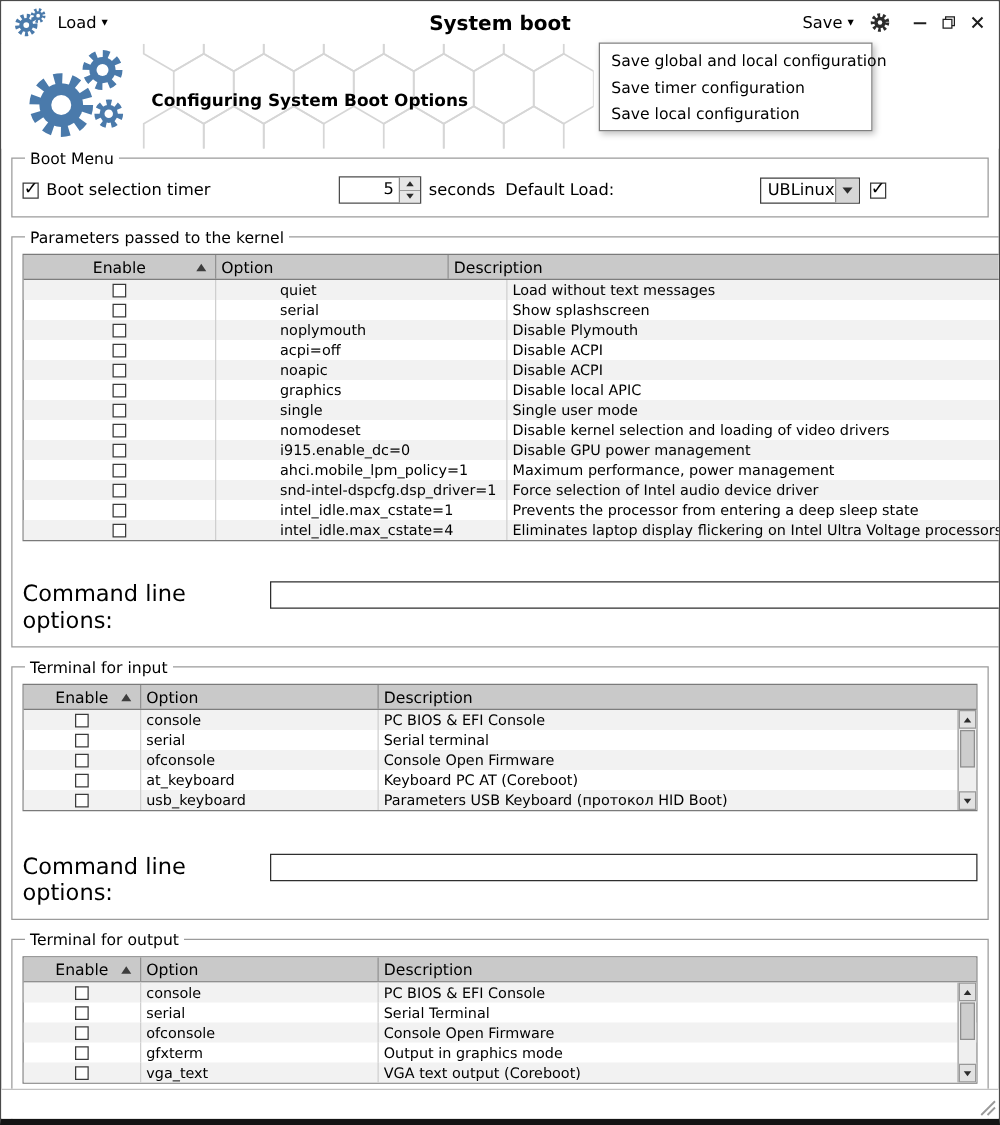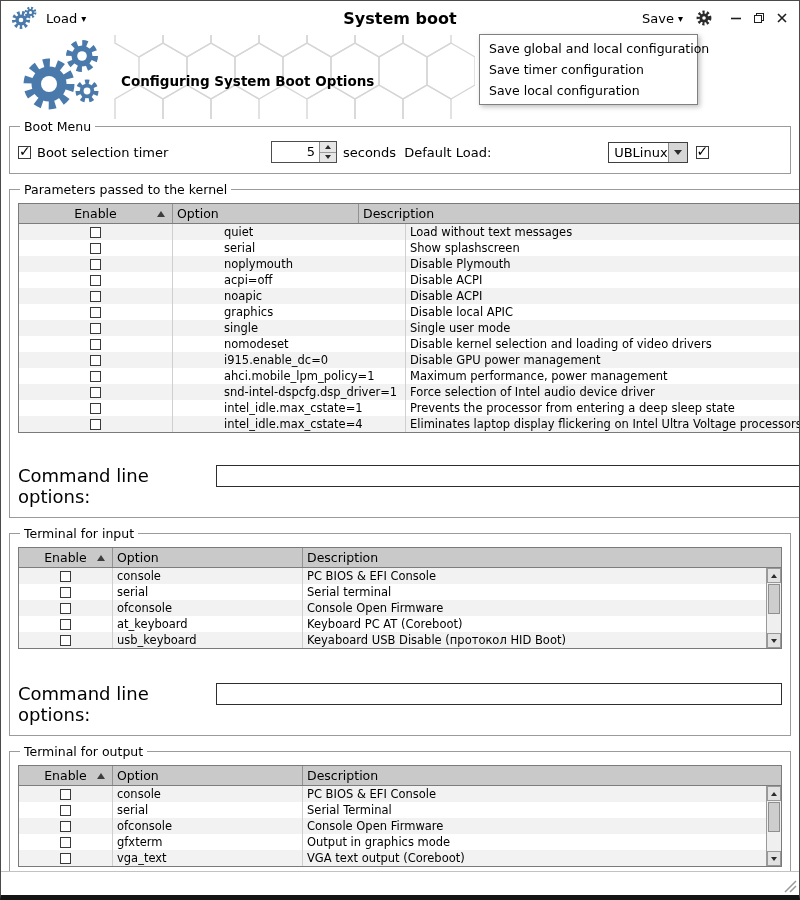--- a/index.html
+++ b/index.html
@@ -407,21 +407,21 @@
               <span class="cb sm"></span>
             </div>
             <div class="td td-opt">at_keyboard</div>
             <div class="td td-desc">Keyboard PC AT (Coreboot)</div>
           </div>
           <div class="trow alt">
             <div class="td td-en">
               <span class="cb sm"></span>
             </div>
             <div class="td td-opt">usb_keyboard</div>
-            <div class="td td-desc">Keyaboard USB Disable (протокол HID Boot)</div>
+            <div class="td td-desc">Parameters USB Keyboard (протокол HID Boot)</div>
           </div>
         </div>
       <div class="vscroll">
         <div class="sb-btn up">
             <span class="arr-up tiny"></span>
           </div>
         <div class="sb-thumb" style="top:16px;height:30px;"></div>
         <div class="sb-btn down">
             <span class="arr-down tiny"></span>
           </div>

